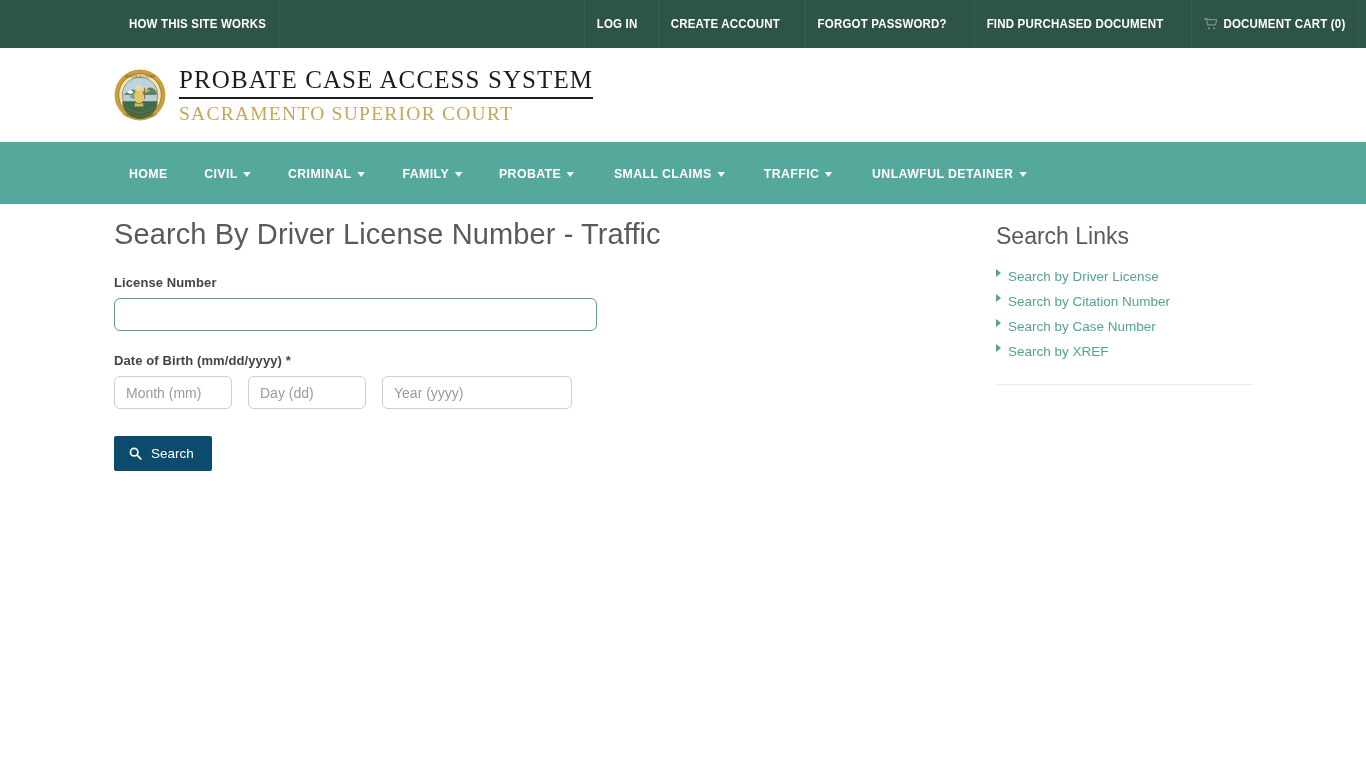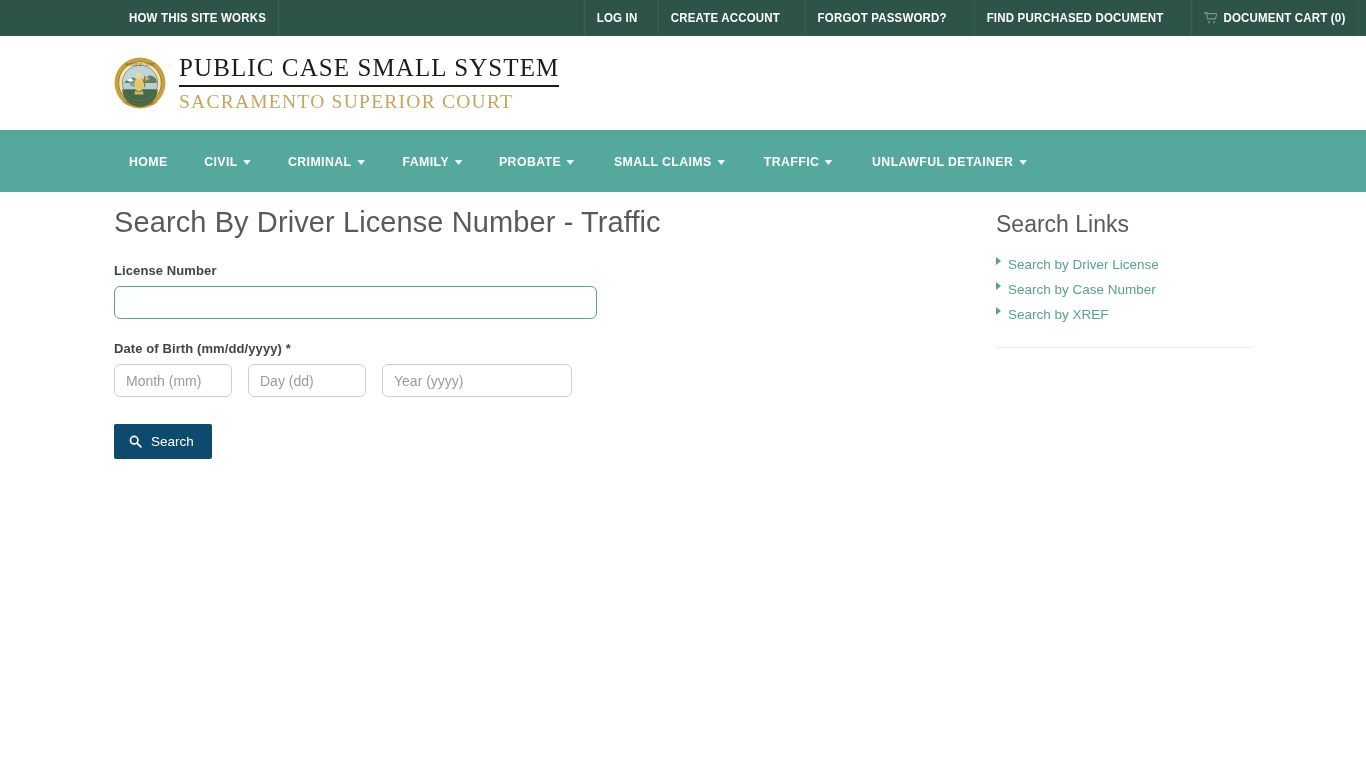--- a/index.html
+++ b/index.html
@@ -7,21 +7,21 @@
     margin: 0;
     padding: 0;
     width: 1366px;
     height: 768px;
     background: #ffffff;
     font-family: "Liberation Sans", sans-serif;
   }
 
   
   .topbar {
-    height: 36px;
+    height: 48px;
     background: #2e5449;
     display: flex;
     align-items: stretch;
     padding: 0;
   }
   .topbar-inner {
     width: 1366px;
     display: flex;
     align-items: stretch;
     justify-content: flex-end;
@@ -266,21 +266,21 @@
         <circle cx="48" cy="36" r="6" fill="#f0d79a"></circle>
         <path d="M41 64c4 4 10 4 14 0l2 8H39z" fill="#d8b45c"></path>
         <path d="M24 44l8-4 6 5-7 3z" fill="#ffffff"></path>
         <circle cx="50" cy="50" r="41" fill="none" stroke="#8a6f33" stroke-width="1.5"></circle>
         <circle cx="50" cy="50" r="34" fill="none" stroke="#8a6f33" stroke-width="1.2"></circle>
         <text x="50" y="18" font-size="7" fill="#6d551f" text-anchor="middle" font-family="serif">SUPERIOR COURT</text>
         <text x="50" y="92" font-size="6.5" fill="#6d551f" text-anchor="middle" font-family="serif">COUNTY OF SACRAMENTO</text>
       </svg>
     </div>
     <div class="brand-text">
-      <div class="brand-line1">PUBLIC CASE SMALL SYSTEM</div>
+      <div class="brand-line1">PROBATE CASE ACCESS SYSTEM</div>
       <div class="brand-line2">SACRAMENTO SUPERIOR COURT</div>
     </div>
   </div>
 </div>
 
 <div class="nav">
   <div class="nav-inner">
     <a class="nav-item">
       <span>HOME</span>
     </a>
@@ -343,20 +343,24 @@
 
   <div class="col-side">
     <h2 class="side-title">Search Links</h2>
 
     <a class="side-link">
       <span class="tri"></span>
       <span>Search by Driver License</span>
     </a>
     <a class="side-link">
       <span class="tri"></span>
+      <span>Search by Citation Number</span>
+    </a>
+    <a class="side-link">
+      <span class="tri"></span>
       <span>Search by Case Number</span>
     </a>
     <a class="side-link">
       <span class="tri"></span>
       <span>Search by XREF</span>
     </a>
 
     <div class="side-divider"></div>
   </div>
 

